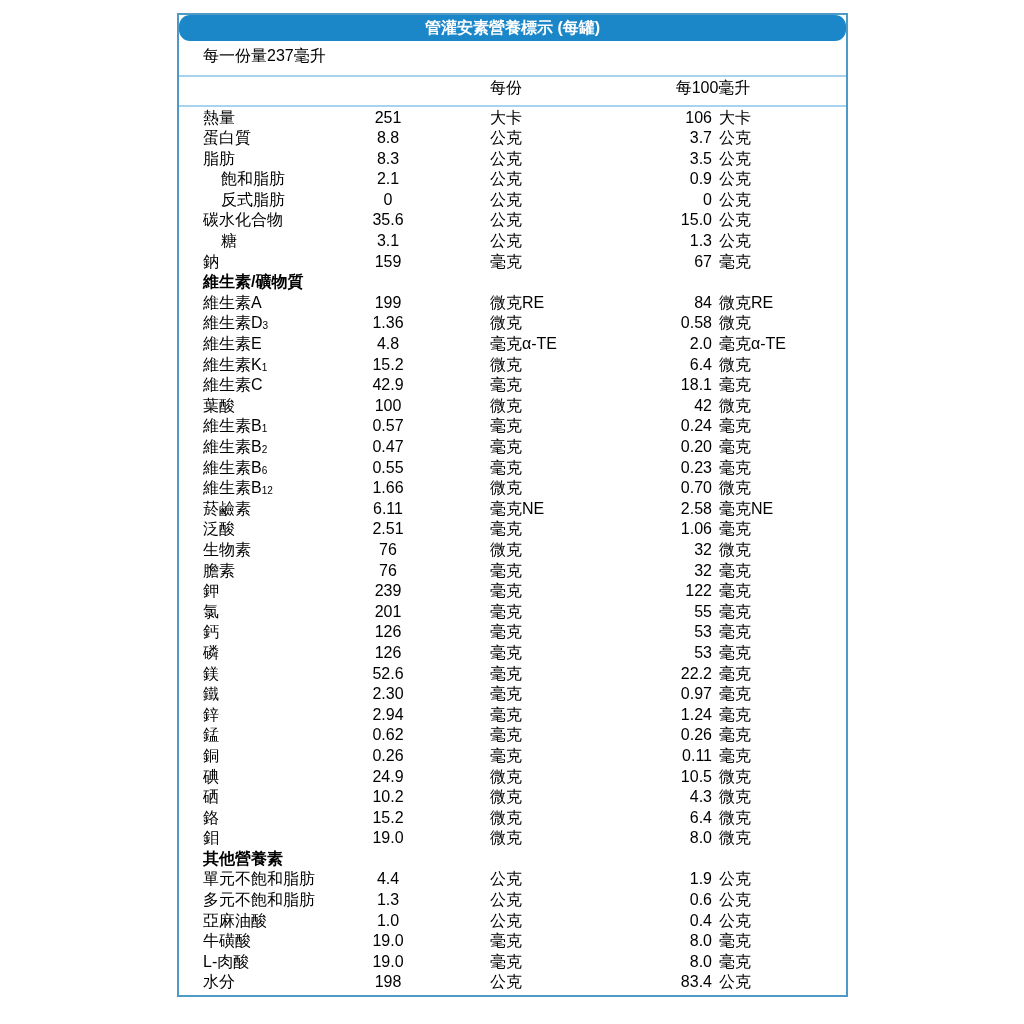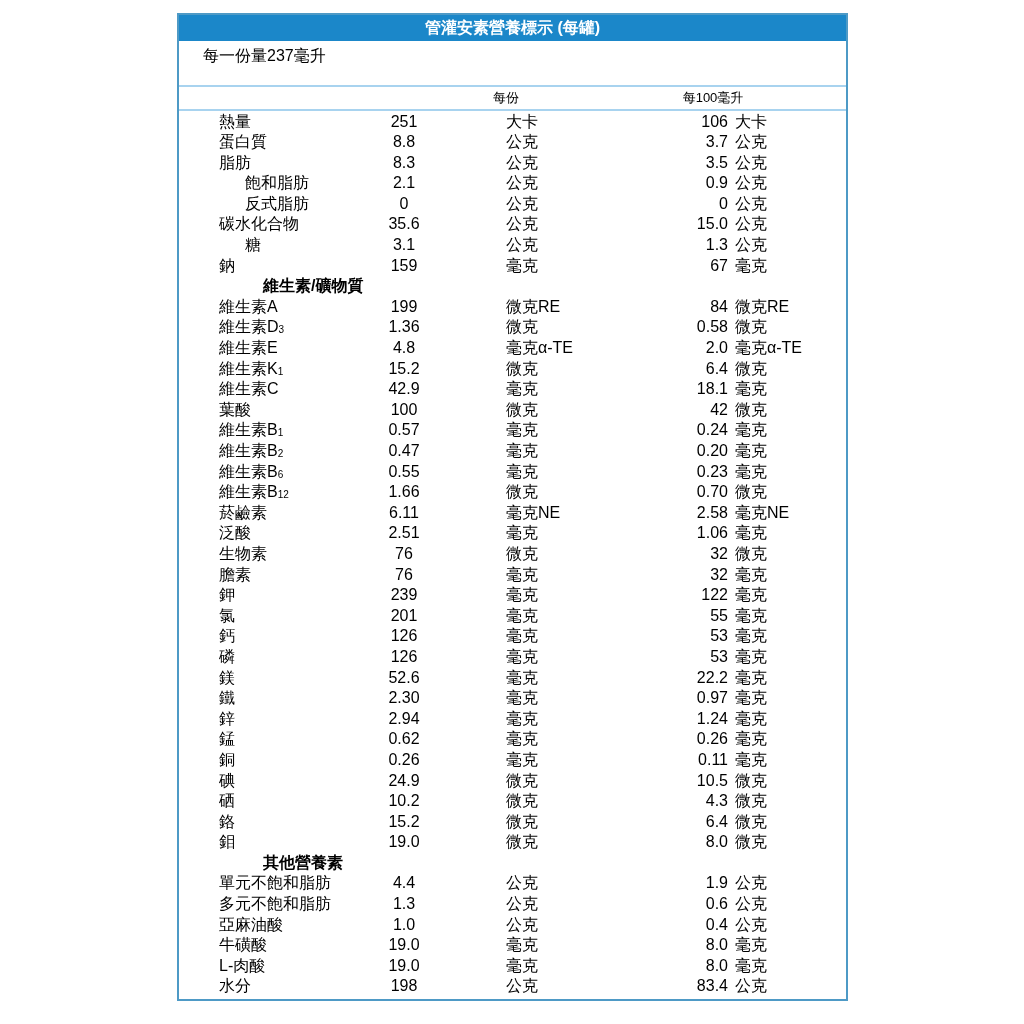--- a/index.html
+++ b/index.html
@@ -30,56 +30,57 @@
   }
   .title-bar {
     height: 26px;
     line-height: 26px;
     background: var(--hdr-bg);
     color: var(--title-c);
     font-weight: bold;
     font-size: 16px;
     text-align: center;
     white-space: nowrap;
+    border-radius: 11px;
   }
   .serving-block {
-    padding: 5px 0 18px 24px;
+    padding: 5px 0 8px 24px;
     font-size: 16px;
     line-height: 20.5px;
   }
   .sep { border-top: 2px solid var(--sep-c); height: 0; }
   .col-header-row {
     position: relative;
-    height: 22px;
+    height: 28px;
     line-height: 22px;
-    font-size: 13px;
+    font-size: 16px;
   }
   .col-header-row .col-ps {
     position: absolute;
     left: 327px;
     transform: translateX(-50%);
     white-space: nowrap;
   }
   .col-header-row .col-p100 {
     position: absolute;
     left: 534px;
     transform: translateX(-50%);
     white-space: nowrap;
   }
-  .rows { padding: 1px 0 2px 16px; }
+  .rows { padding: 1px 0 2px 0; }
   .row {
     position: relative;
     height: 20.6px;
     line-height: 20.6px;
     font-size: 16px;
     white-space: nowrap;
   }
   .row .label   { position: absolute; left: 24px; }
-  .row .label.indent  { left: 50px; }
-  .row .label.section { font-weight: bold; margin-left: 44px; }
+  .row .label.indent  { left: 42px; }
+  .row .label.section { font-weight: bold; }
   .row .label sub {
     font-size: 10px;
     vertical-align: -1px;
     line-height: 0;
   }
   .row .ps-num   { position: absolute; left: 132px; width: 154px; text-align: center; }
   .row .ps-unit  { position: absolute; left: 311px; }
   .row .p100-num { position: absolute; left: 390px; width: 143px; text-align: right; }
   .row .p100-unit{ position: absolute; left: 540px; }
 </style>

